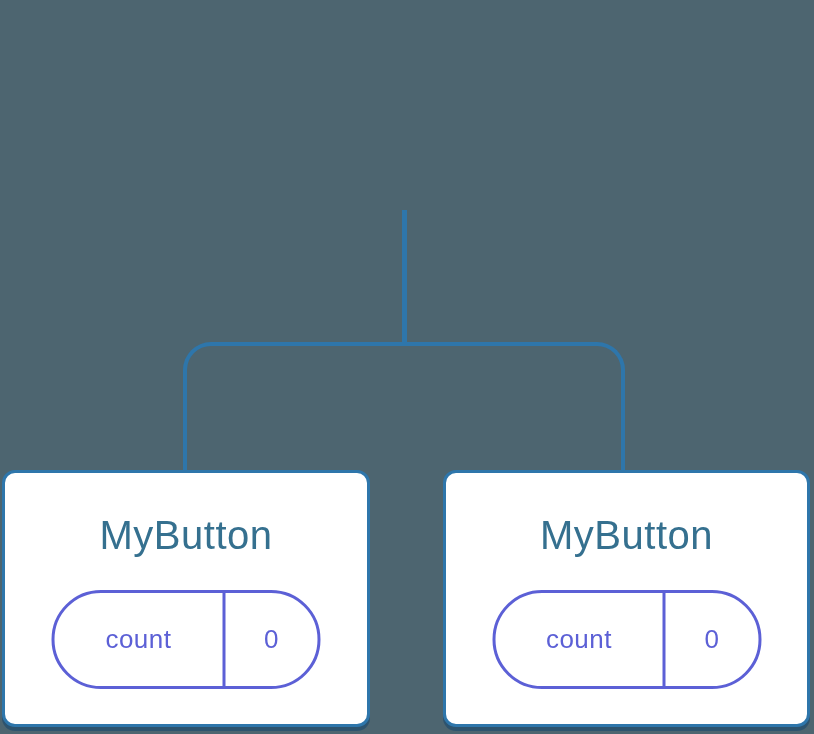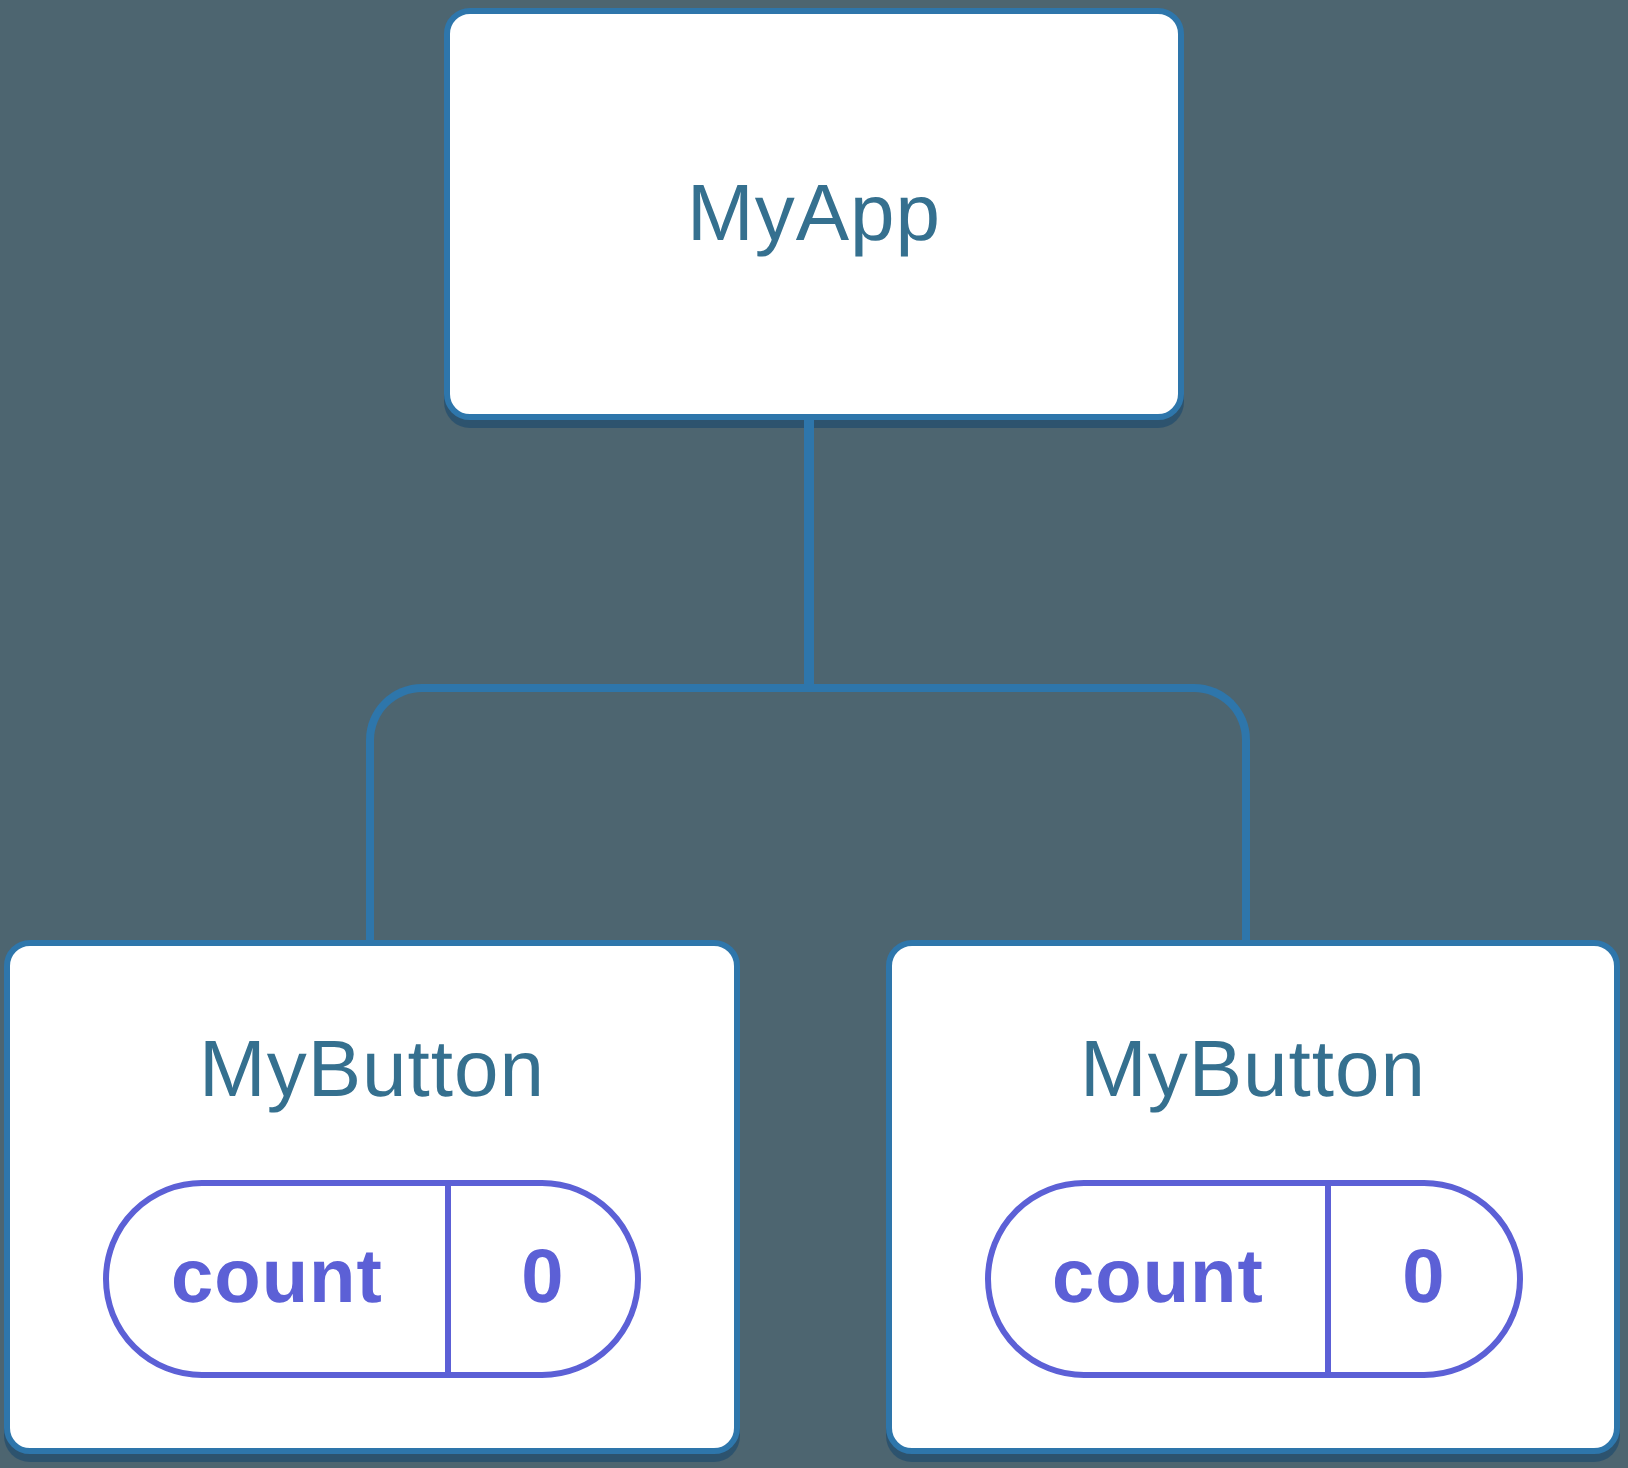--- a/index.html
+++ b/index.html
@@ -77,38 +77,35 @@
     width: 269px; height: 99px;
     border: 3px solid var(--state-accent);
     border-radius: 50px;
     display: flex;
     align-items: stretch;
     background: var(--node-fill);
   }
   .state-cell {
     display: flex; align-items: center; justify-content: center;
     color: var(--state-accent);
-    font-size: 38px;
-    font-weight: 700;
+    font-size: 26px;
+    font-weight: 400;
     letter-spacing: 0.5px;
   }
   .state-name-cell {
     flex: 0 0 65%;
     border-right: 3px solid var(--state-accent);
   }
   .state-value-cell { flex: 1 1 auto; }
 </style>
 </head>
 <body>
 
 <div class="canvas">
 
-  <div class="node root-node">
-    <span class="node-label">MyApp</span>
-  </div>
 
   <div class="connector-stem"></div>
   <div class="connector-bracket"></div>
 
   <div class="node child-node child-left">
     <span class="node-label">MyButton</span>
     <div class="state-pill">
       <span class="state-cell state-name-cell">count</span>
       <span class="state-cell state-value-cell">0</span>
     </div>

